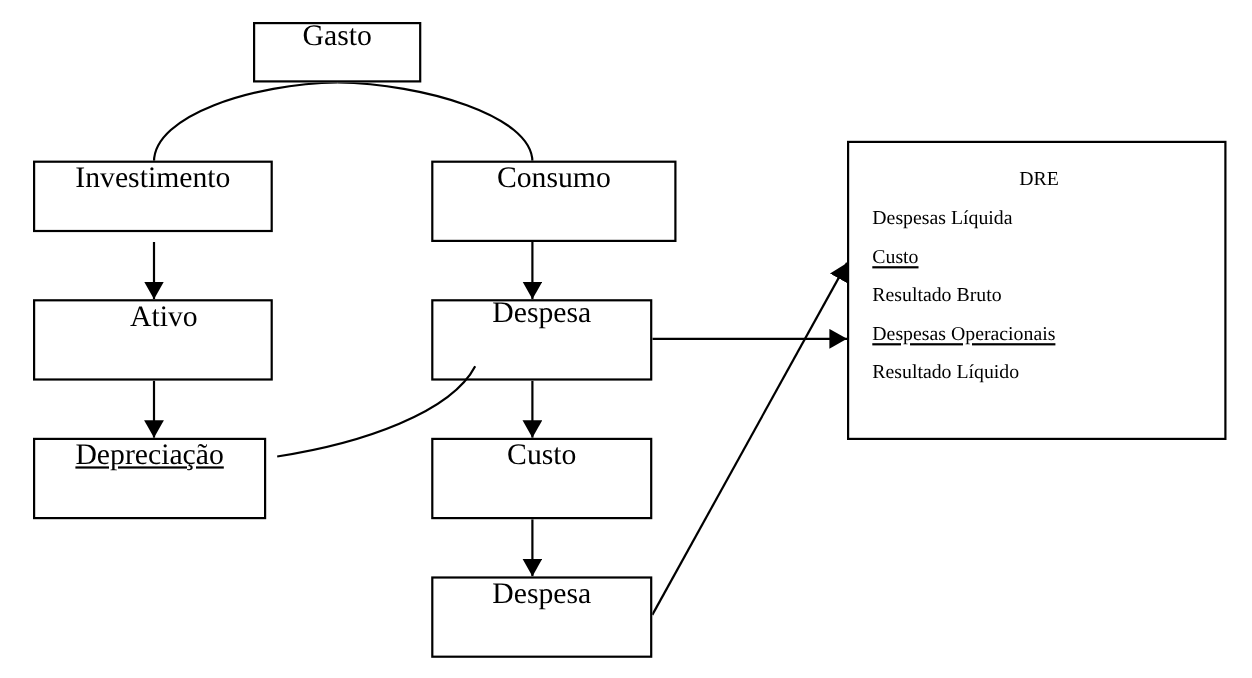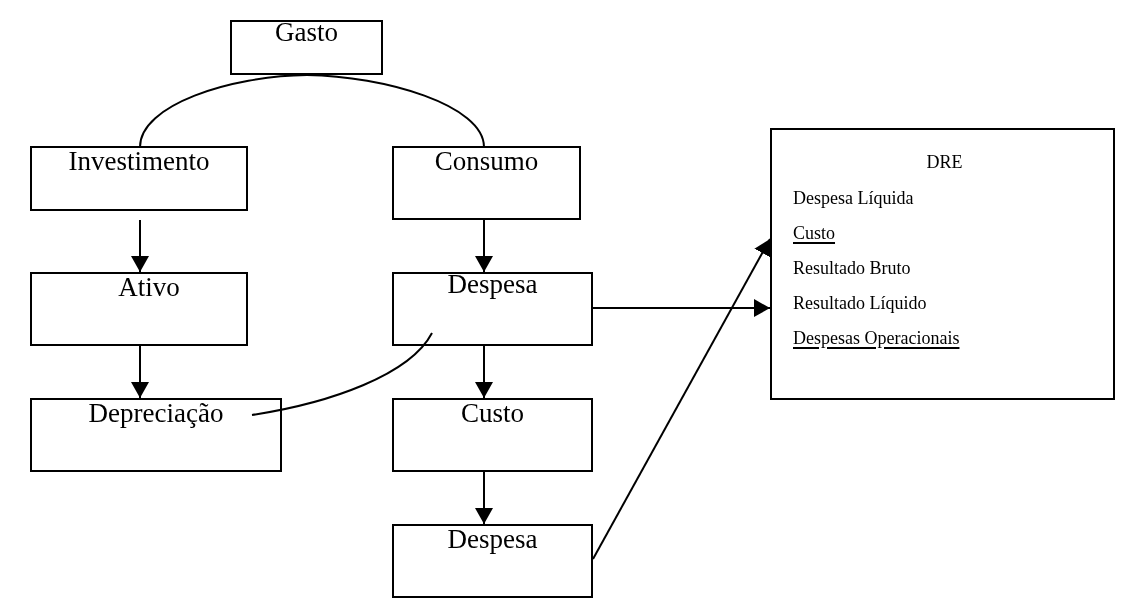--- a/index.html
+++ b/index.html
@@ -30,24 +30,24 @@
       display: flex;
       align-items: flex-start;
       justify-content: center;
       font-size: 27px;
       line-height: 1;
     }
     .box span { display: block; }
 
     #box-gasto        { left: 230px; top: 20px;  width: 153px; height: 55px; }
     #box-investimento { left: 30px;  top: 146px; width: 218px; height: 65px; }
-    #box-consumo      { left: 392px; top: 146px; width: 189px; height: 74px; }
+    #box-consumo      { left: 392px; top: 146px; width: 223px; height: 74px; }
     #box-ativo        { left: 30px;  top: 272px; width: 218px; height: 74px; padding-left: 20px; }
     #box-despesa1     { left: 392px; top: 272px; width: 201px; height: 74px; }
-    #box-depreciacao  { left: 30px;  top: 398px; width: 252px; height: 74px; }
+    #box-depreciacao  { left: 30px;  top: 398px; width: 212px; height: 74px; text-decoration: underline; }
     #box-custo        { left: 392px; top: 398px; width: 201px; height: 74px; }
     #box-despesa2     { left: 392px; top: 524px; width: 201px; height: 74px; }
 
     #box-gasto span, #box-despesa1 span { transform: translateY(-3px); }
 
     #dre {
       position: absolute;
       left: 770px;
       top: 128px;
       width: 345px;
@@ -138,19 +138,19 @@
   <span>Despesa</span>
 </div>
 
 <svg style="position:absolute;left:0;top:0;width:1138px;height:616px;pointer-events:none;" viewBox="0 0 1138 616">
   <path d="M252,415 C330,403 410,375 432,333" fill="none" stroke="#000" stroke-width="2"></path>
 </svg>
 
 <div id="dre">
   <div class="dre-title">DRE</div>
   <div class="dre-lines">
-    <div class="dre-line">Despesa Líquida</div>
+    <div class="dre-line">Despesas Líquida</div>
     <div class="dre-line underline">Custo</div>
     <div class="dre-line">Resultado Bruto</div>
+    <div class="dre-line underline">Despesas Operacionais</div>
     <div class="dre-line">Resultado Líquido</div>
-    <div class="dre-line underline">Despesas Operacionais</div>
   </div>
 </div>
 
 </body></html>

